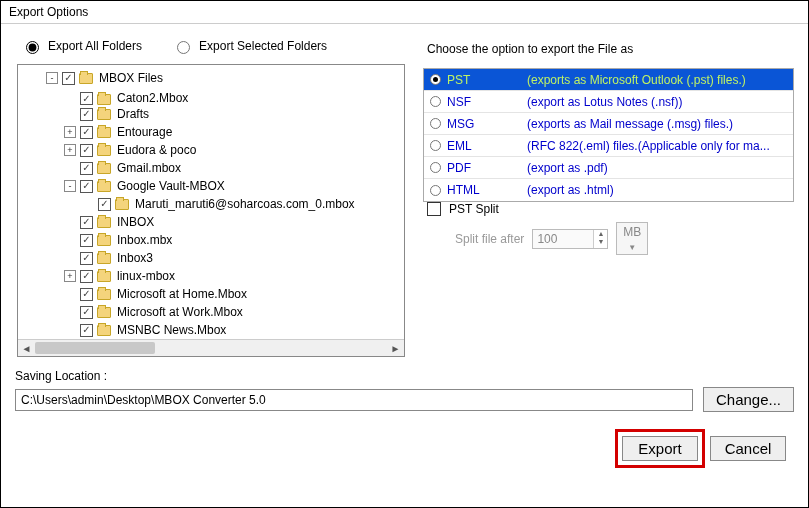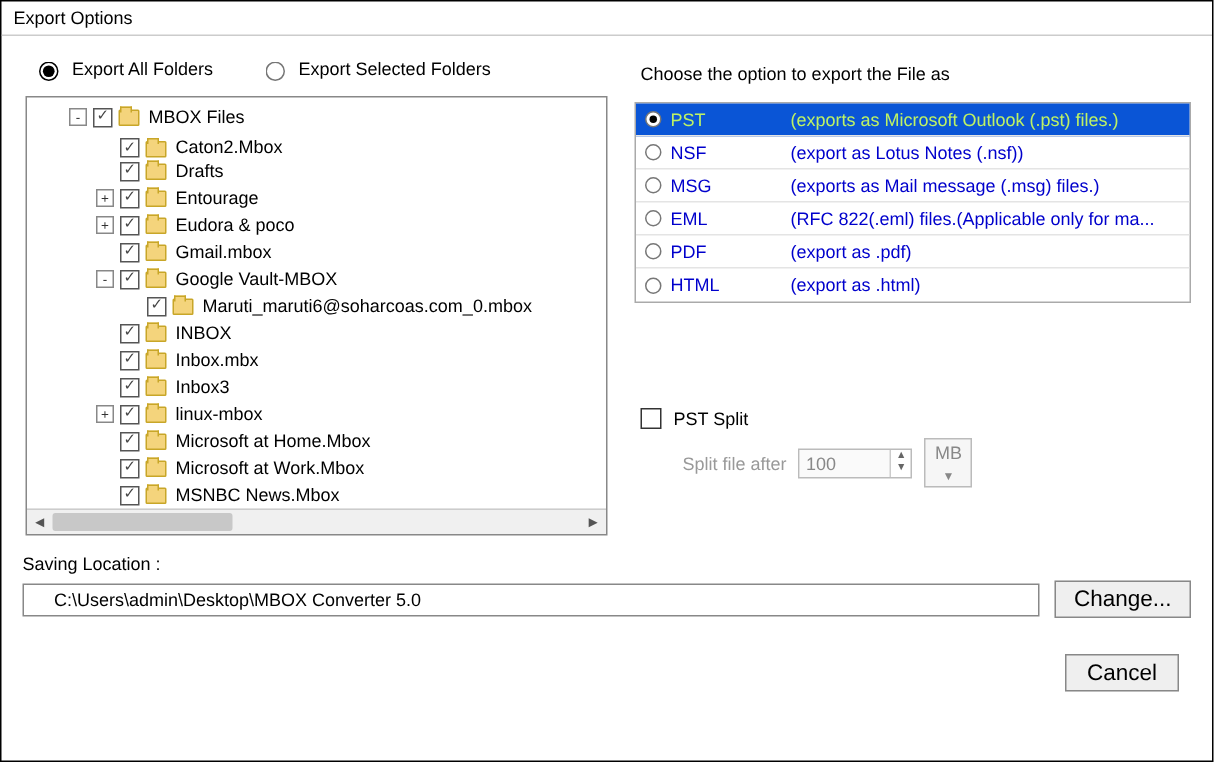--- a/index.html
+++ b/index.html
@@ -115,21 +115,20 @@
     width: 11px; height: 11px; border: 1px solid #777; border-radius: 50%;
     display: inline-flex; align-items: center; justify-content: center;
     background: #fff;
   }
   .fmt-row.sel .fmt-radio::after {
     content: ""; width: 5px; height: 5px; background: #000; border-radius: 50%;
   }
   .fmt-name { width: 74px; }
   .fmt-desc { flex: 1; overflow: hidden; text-overflow: ellipsis; white-space: nowrap; }
   .pst-split {
-    margin-top: 70px;
     padding: 0 4px;
   }
   .pst-split .row1 { display: flex; align-items: center; gap: 8px; }
   .pst-cb { width: 14px; height: 14px; border: 1px solid #333; }
   .pst-split .row2 {
     display: flex; align-items: center; gap: 8px;
     padding: 6px 0 0 28px; color: #999;
   }
   .spin {
     display: flex; border: 1px solid #bbb; background: #fff;
@@ -143,21 +142,21 @@
   .unit-sel {
     border: 1px solid #bbb; padding: 2px 6px; color: #888; background: #f6f6f6;
     display: flex; align-items: center; gap: 4px; flex-direction: column;
   }
   .bottom {
     padding: 10px 14px 0 14px;
   }
   .save-label { padding-bottom: 4px; }
   .save-row { display: flex; gap: 10px; align-items: center; }
   .path-input {
-    flex: 1; border: 1px solid #888; padding: 3px 20px; font-size: 12px;
+    flex: 1; border: 1px solid #888; padding: 3px 5px; font-size: 12px;
     height: 22px; background: #fff;
   }
   .btn {
     border: 1px solid #888; background: #efefef; padding: 3px 12px;
     min-width: 76px; text-align: center; cursor: pointer;
     font-family: inherit; font-size: 15px;
   }
   .footer {
     display: flex; justify-content: flex-end; gap: 12px;
     padding: 24px 22px 0 0;
@@ -344,14 +343,15 @@
 
 <div class="bottom">
   <div class="save-label">Saving Location :</div>
   <div class="save-row">
     <input class="path-input" value="C:\Users\admin\Desktop\MBOX Converter 5.0" style="">
     <button class="btn">Change...</button>
   </div>
 </div>
 
 <div class="footer">
+  <button class="btn export-highlight">Export</button>
   <button class="btn">Cancel</button>
 </div>
 
 </body></html>

